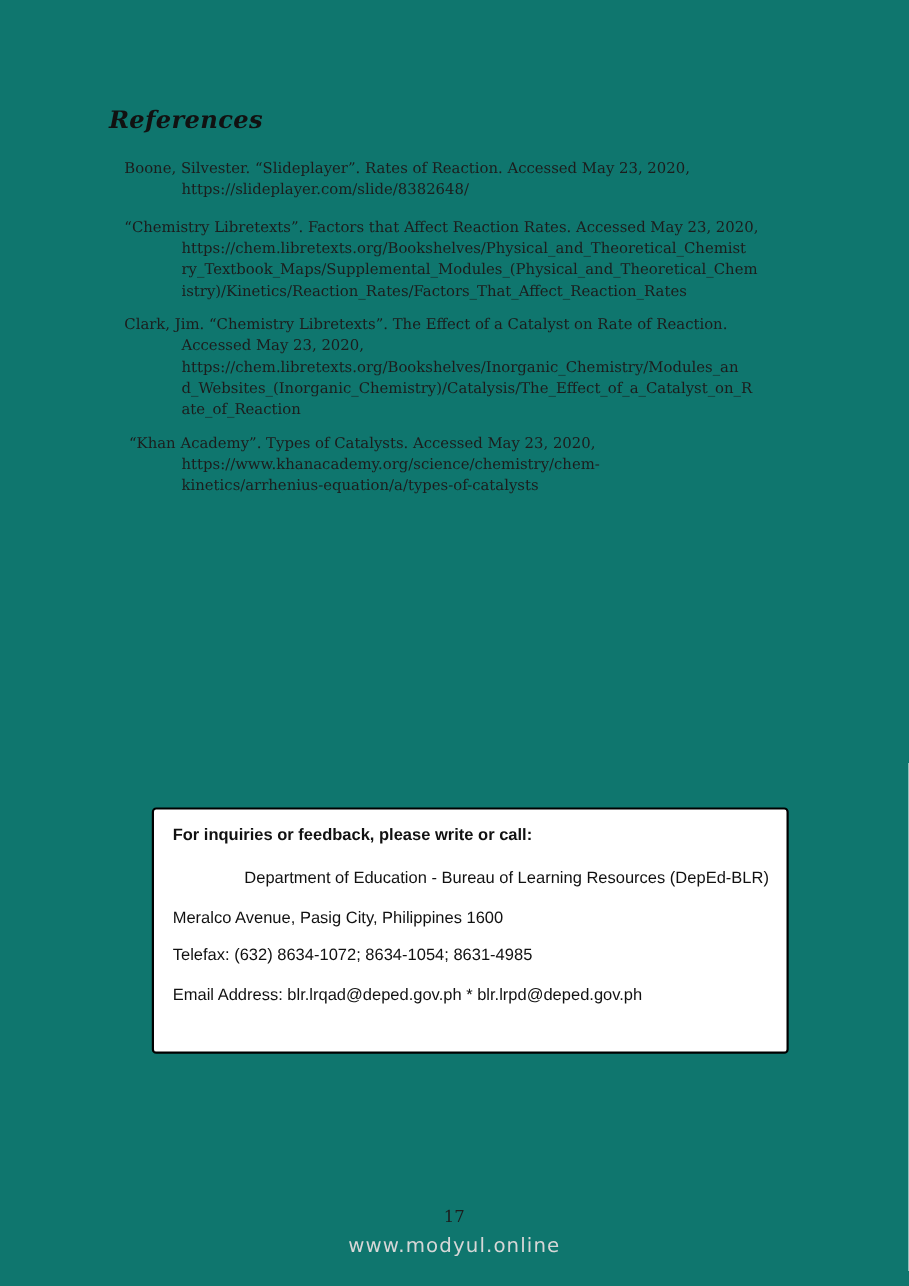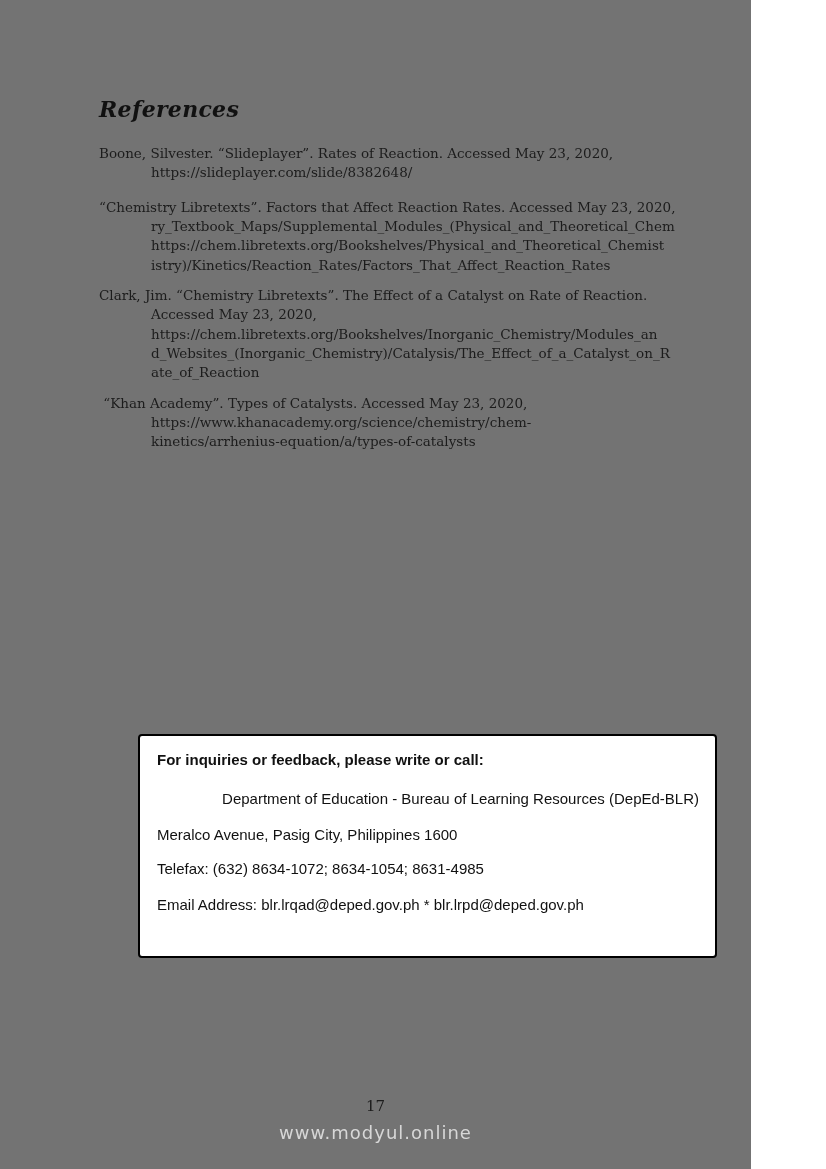--- a/index.html
+++ b/index.html
@@ -2,46 +2,45 @@
 <html><head>
 <meta charset="utf-8">
 <style>
   html, body {
     margin: 0;
     padding: 0;
     background: #ffffff;
   }
   .page {
     position: relative;
-    width: 720px;
+    width: 826px;
     height: 1169px;
-    background: #737373;
+    background: #0f766e;
     overflow: hidden;
     font-family: "DejaVu Serif", serif;
     color: #1c1c1c;
-    padding-left: 31px;
   }
 
   
   .refs-title {
     position: absolute;
     left: 99px;
     top: 96px;
     font-family: "DejaVu Serif", serif;
     font-size: 22px;
     font-weight: bold;
     font-style: italic;
     color: #111111;
     letter-spacing: 0.3px;
   }
 
   
   .ref-list {
     position: absolute;
-    left: 99px;
+    left: 113px;
     top: 144px;
     width: 660px;
   }
   .ref-entry { margin: 0 0 11px 0; }
   .ref-entry:first-child { margin-bottom: 15px; }
   .ref-line {
     font-family: "DejaVu Serif", serif;
     font-size: 13.5px;
     line-height: 19.33px;
     white-space: pre;
@@ -108,22 +107,22 @@
 
   <div class="ref-list">
 
     <div class="ref-entry">
       <div class="ref-line">Boone, Silvester. “Slideplayer”. Rates of Reaction. Accessed May 23, 2020,</div>
       <div class="ref-line cont">https://slideplayer.com/slide/8382648/</div>
     </div>
 
     <div class="ref-entry">
       <div class="ref-line">“Chemistry Libretexts”. Factors that Affect Reaction Rates. Accessed May 23, 2020,</div>
+      <div class="ref-line cont">https://chem.libretexts.org/Bookshelves/Physical_and_Theoretical_Chemist</div>
       <div class="ref-line cont">ry_Textbook_Maps/Supplemental_Modules_(Physical_and_Theoretical_Chem</div>
-      <div class="ref-line cont">https://chem.libretexts.org/Bookshelves/Physical_and_Theoretical_Chemist</div>
       <div class="ref-line cont">istry)/Kinetics/Reaction_Rates/Factors_That_Affect_Reaction_Rates</div>
     </div>
 
     <div class="ref-entry">
       <div class="ref-line">Clark, Jim. “Chemistry Libretexts”. The Effect of a Catalyst on Rate of Reaction.</div>
       <div class="ref-line cont">Accessed May 23, 2020,</div>
       <div class="ref-line cont">https://chem.libretexts.org/Bookshelves/Inorganic_Chemistry/Modules_an</div>
       <div class="ref-line cont">d_Websites_(Inorganic_Chemistry)/Catalysis/The_Effect_of_a_Catalyst_on_R</div>
       <div class="ref-line cont">ate_of_Reaction</div>
     </div>

